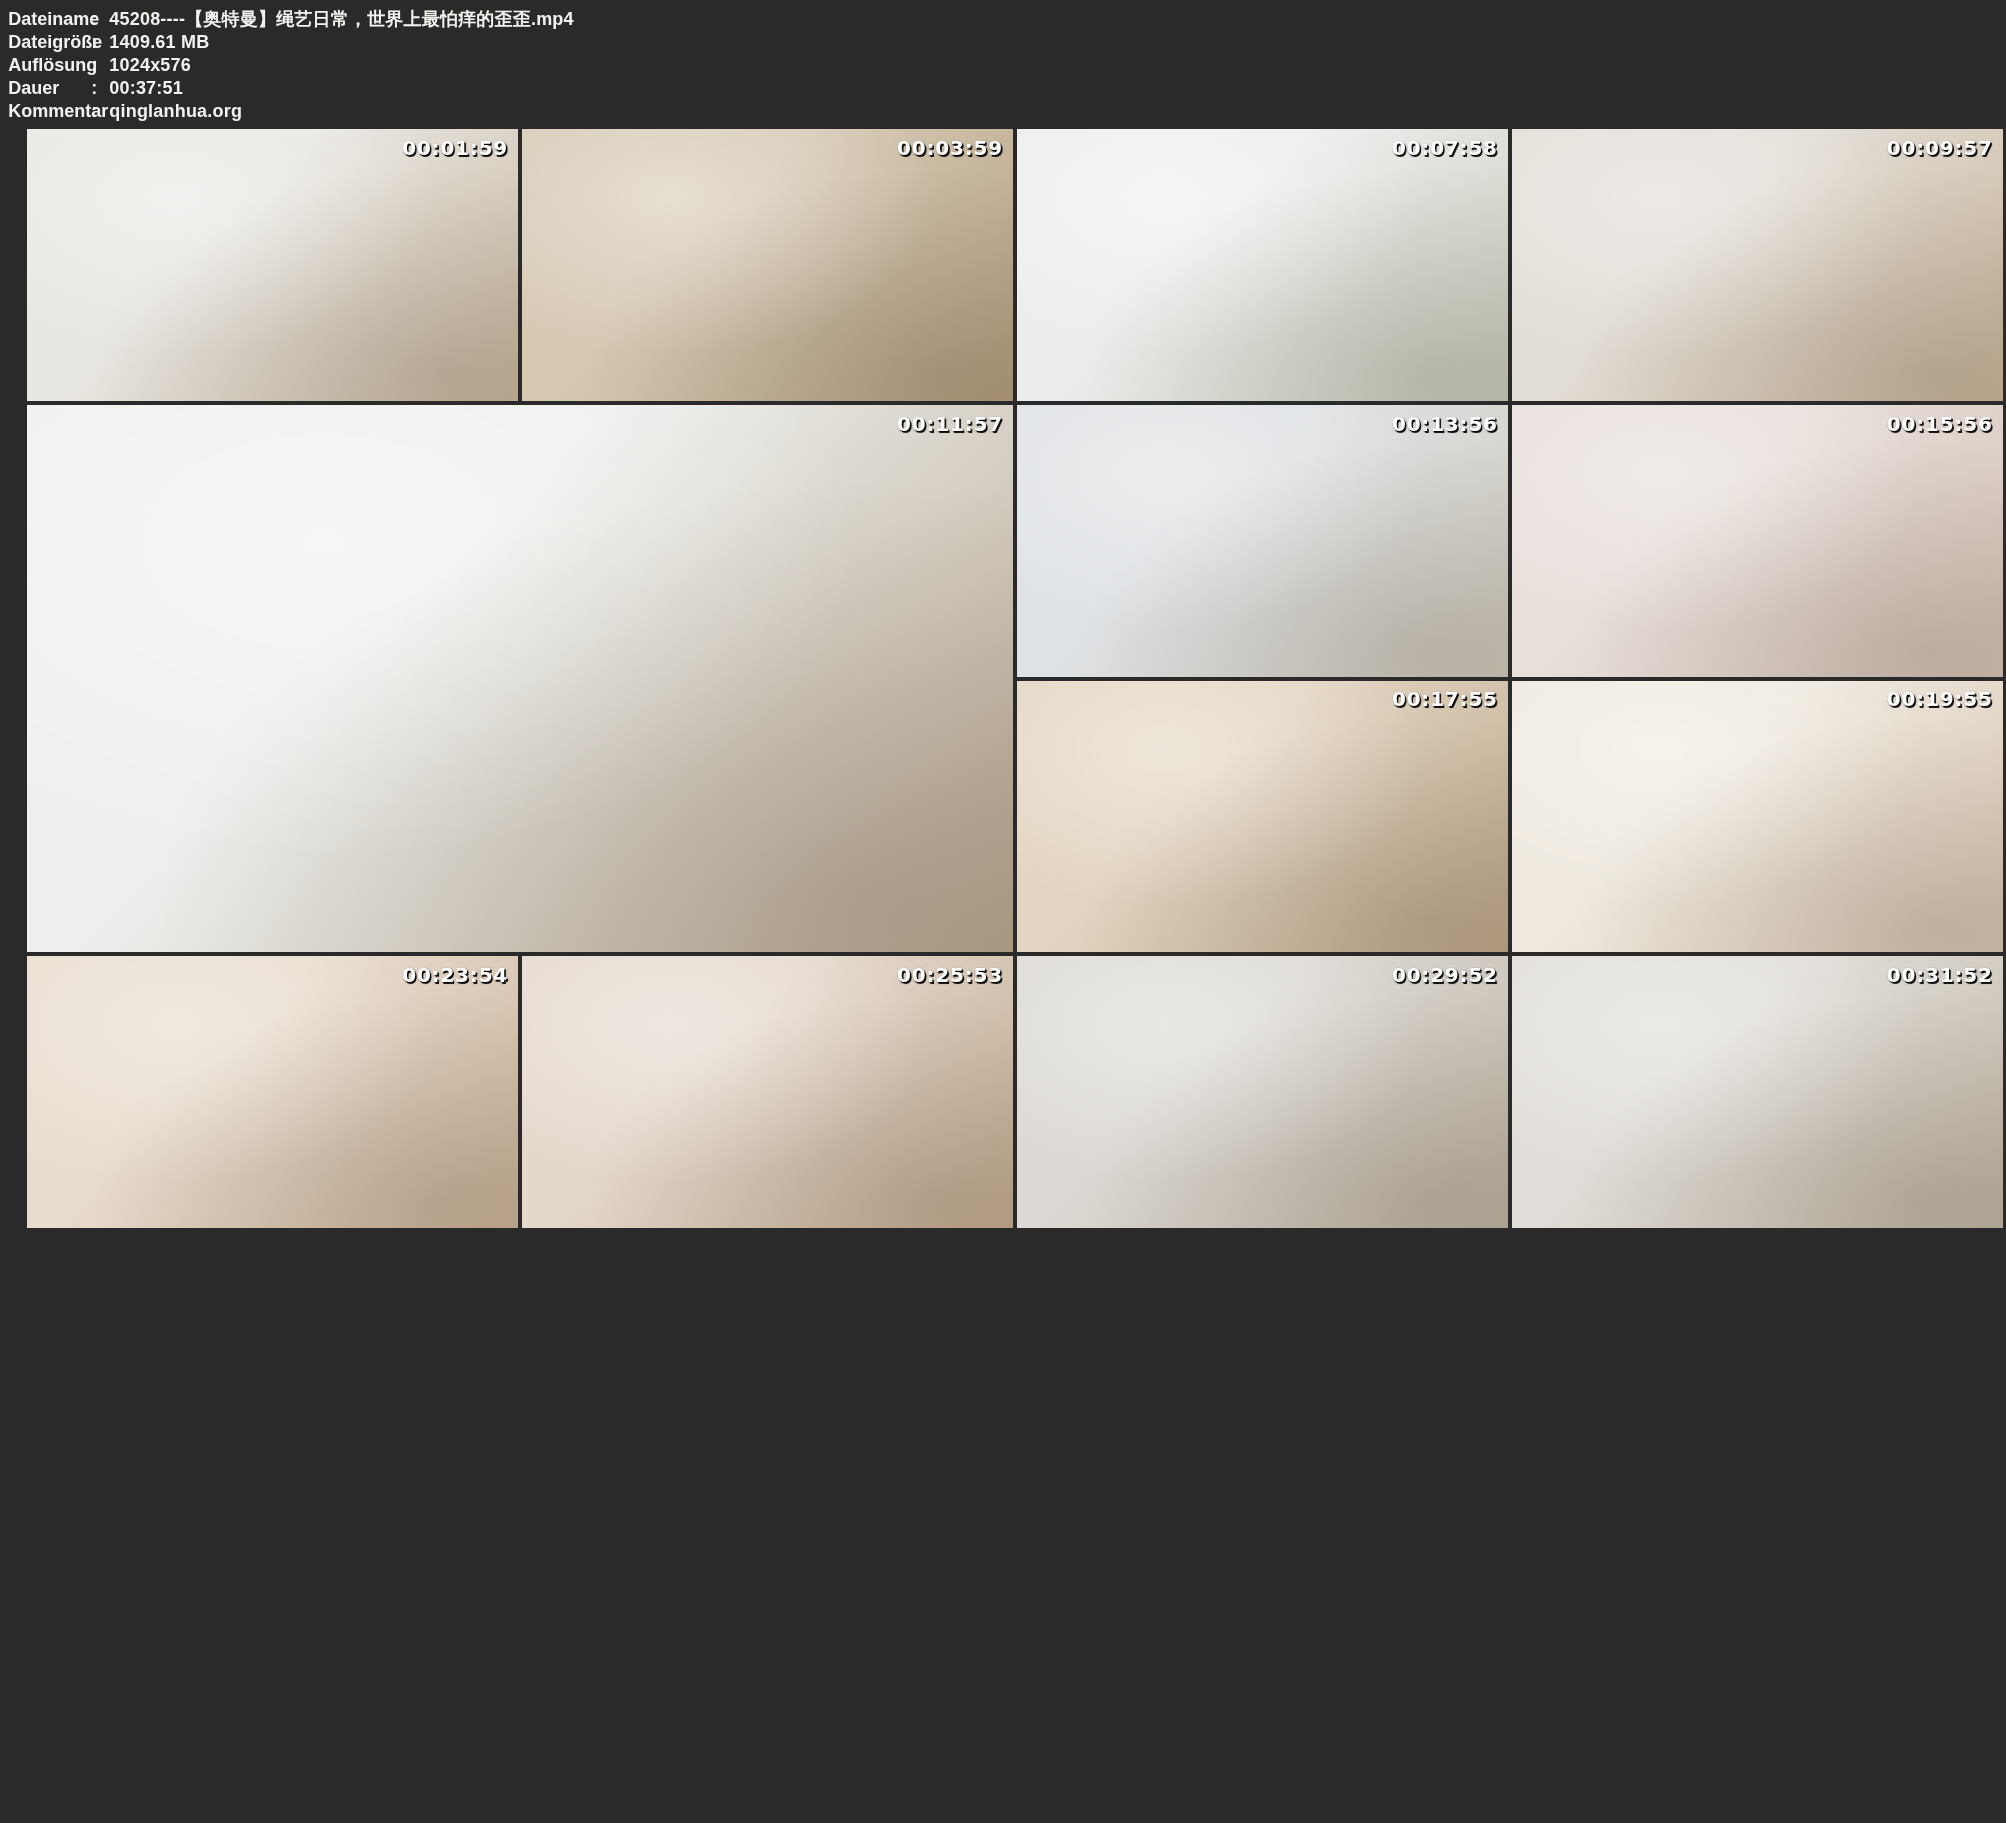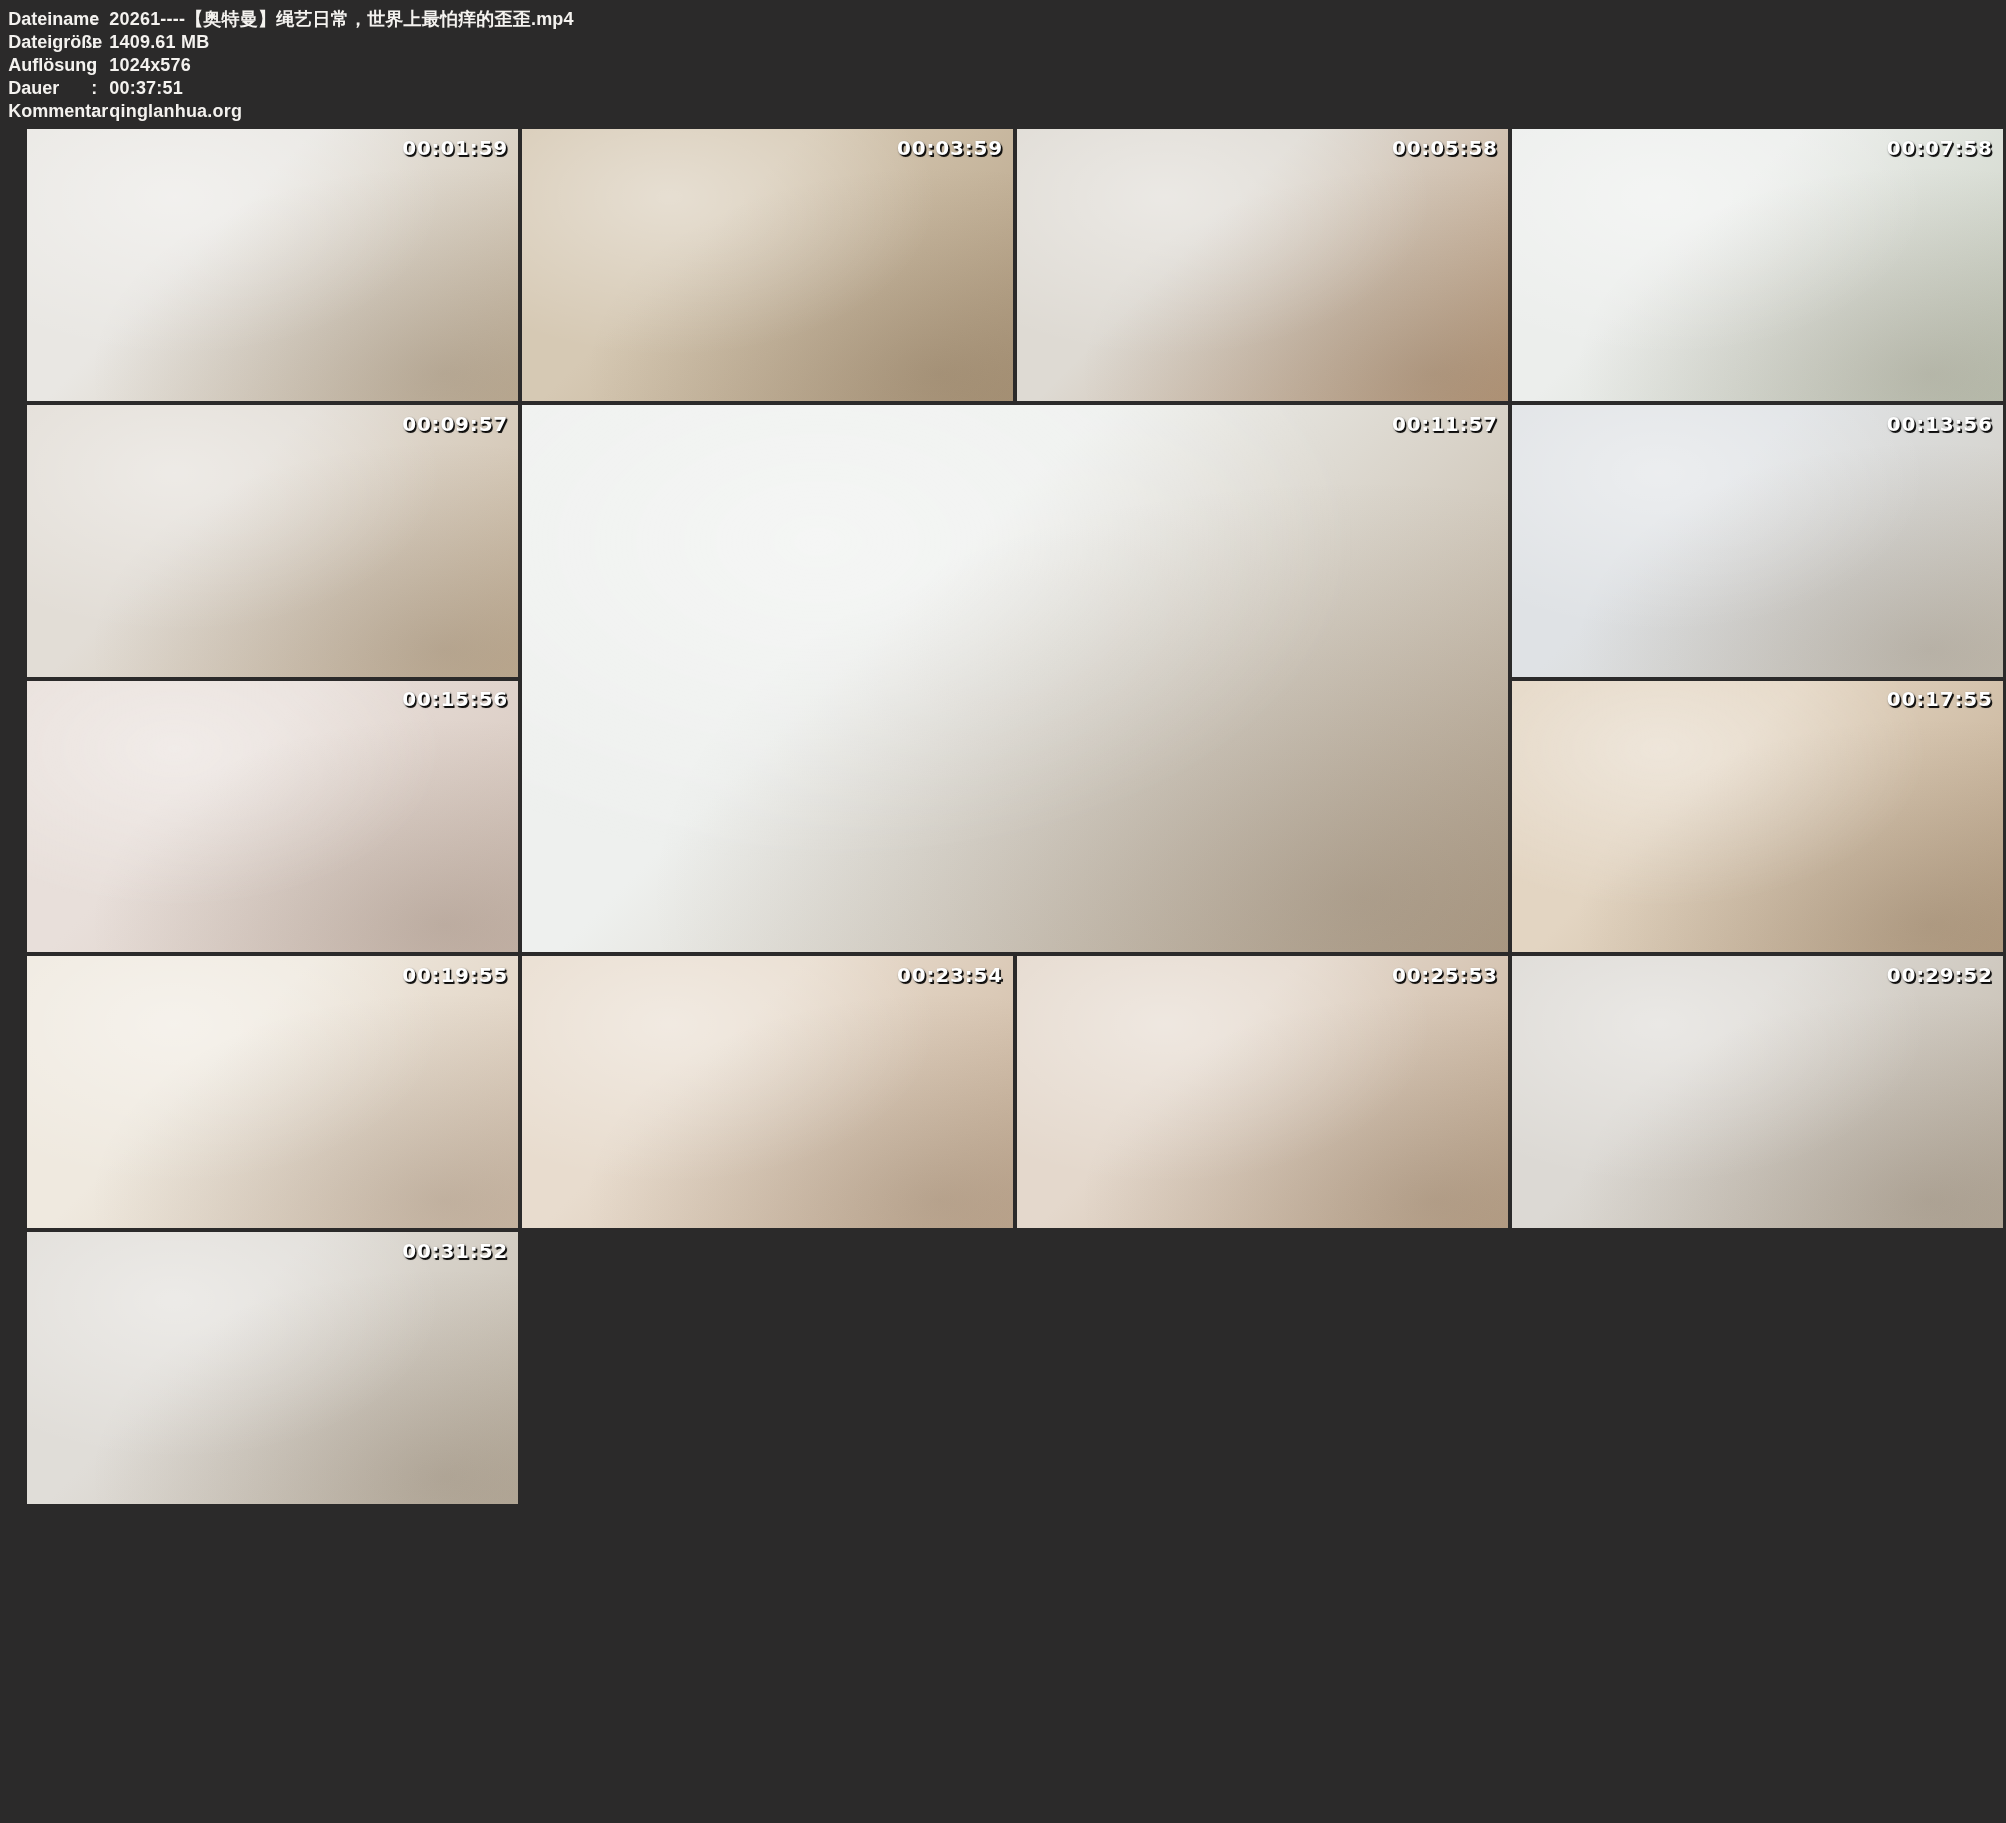--- a/index.html
+++ b/index.html
@@ -80,21 +80,21 @@
 </style>
 </head>
 <body>
 
 <div id="page">
 
   <header id="meta-header">
     <div class="meta-row">
       <span class="meta-label">Dateiname</span>
       <span class="meta-colon">:</span>
-      <span class="meta-value">20261----【奥特曼】绳艺日常，世界上最怕痒的歪歪.mp4</span>
+      <span class="meta-value">45208----【奥特曼】绳艺日常，世界上最怕痒的歪歪.mp4</span>
     </div>
     <div class="meta-row">
       <span class="meta-label">Dateigröße</span>
       <span class="meta-colon">:</span>
       <span class="meta-value">1409.61 MB</span>
     </div>
     <div class="meta-row">
       <span class="meta-label">Auflösung</span>
       <span class="meta-colon">:</span>
       <span class="meta-value">1024x576</span>
@@ -114,25 +114,20 @@
   <main id="thumb-grid">
       <div class="thumb">
       <div class="scene" style="background: linear-gradient(135deg, rgb(233, 231, 227) 0%, rgb(233, 231, 227) 38%, rgb(201, 185, 161) 100%);"></div>
       <div class="glow"></div>
       <span class="timestamp">00:01:59</span>
     </div>
       <div class="thumb">
       <div class="scene" style="background: linear-gradient(135deg, rgb(214, 201, 180) 0%, rgb(214, 201, 180) 38%, rgb(180, 159, 130) 100%);"></div>
       <div class="glow"></div>
       <span class="timestamp">00:03:59</span>
-    </div>
-      <div class="thumb">
-      <div class="scene" style="background: linear-gradient(135deg, rgb(222, 218, 211) 0%, rgb(222, 218, 211) 38%, rgb(191, 161, 131) 100%);"></div>
-      <div class="glow"></div>
-      <span class="timestamp">00:05:58</span>
     </div>
       <div class="thumb">
       <div class="scene" style="background: linear-gradient(135deg, rgb(236, 238, 236) 0%, rgb(236, 238, 236) 38%, rgb(200, 207, 192) 100%);"></div>
       <div class="glow"></div>
       <span class="timestamp">00:07:58</span>
     </div>
       <div class="thumb">
       <div class="scene" style="background: linear-gradient(135deg, rgb(226, 221, 214) 0%, rgb(226, 221, 214) 38%, rgb(203, 184, 158) 100%);"></div>
       <div class="glow"></div>
       <span class="timestamp">00:09:57</span>

